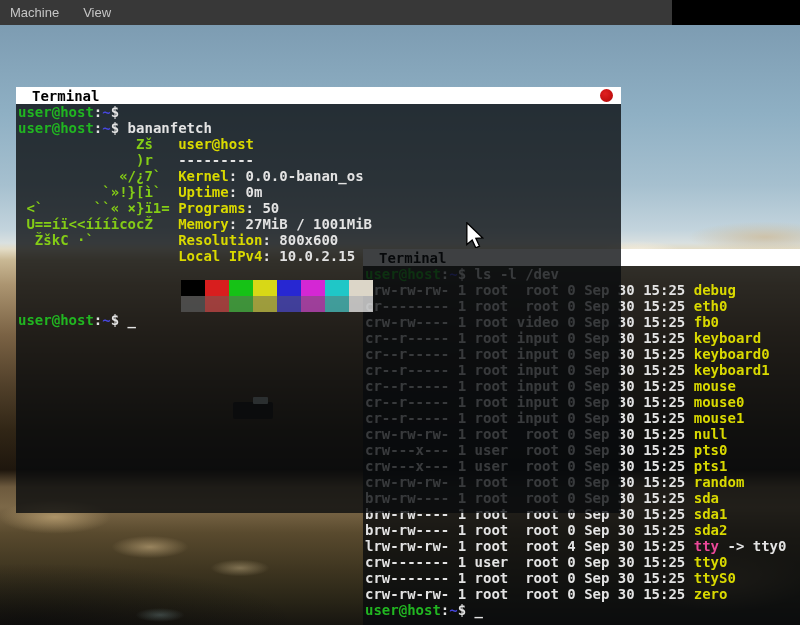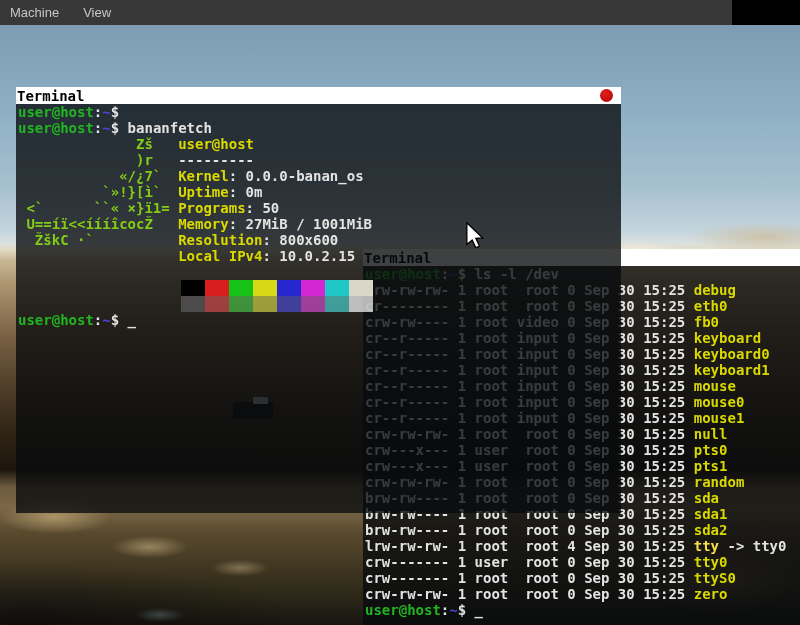--- a/index.html
+++ b/index.html
@@ -1,19 +1,19 @@
 <!DOCTYPE html>
 <html><head>
 <meta charset="utf-8">
 <style>
   html,body{margin:0;padding:0;background:#000;}
   .screen{position:relative;width:800px;height:625px;overflow:hidden;
     font-family:"DejaVu Sans Mono",monospace;font-weight:700;font-size:14px;line-height:16px;}
   
-  .menubar{position:absolute;left:0;top:0;width:732px;height:25px;background:#383838;
+  .menubar{position:absolute;left:0;top:0;width:672px;height:25px;background:#383838;
     display:flex;align-items:center;gap:24px;padding-left:10px;box-sizing:border-box;
     font-family:"Liberation Sans",sans-serif;font-weight:400;font-size:13px;color:#c6c6c6;}
   .menu-item{cursor:default;}
   
   .wallpaper{position:absolute;left:0;top:25px;width:800px;height:600px;background:
     radial-gradient(60px 13px at 638px 225px, rgba(242,236,221,.95) 0%, rgba(242,236,221,0) 70%),
     radial-gradient(110px 22px at 765px 212px, rgba(205,188,156,.8) 0%, rgba(205,188,156,0) 70%),
     radial-gradient(80px 24px at 55px 492px, rgba(192,165,118,.75) 0%, rgba(192,165,118,0) 70%),
     radial-gradient(55px 16px at 150px 522px, rgba(202,176,130,.6) 0%, rgba(202,176,130,0) 70%),
     radial-gradient(42px 12px at 240px 543px, rgba(192,172,130,.5) 0%, rgba(192,172,130,0) 70%),
@@ -23,31 +23,31 @@
     linear-gradient(180deg,
       #7d9cb2 0px,#8fb0c4 90px,#a6c0cf 160px,#c3d4dd 205px,#d9e0e0 218px,
       #e3dcc6 224px,#c9b894 235px,#ab9470 260px,#7a6244 310px,#51402a 360px,
       #312616 405px,#1e160d 445px,#6d5a3e 462px,#7c6848 482px,#594a2e 508px,
       #3e3520 545px,#292517 575px,#171510 600px);}
   .truck{position:absolute;left:233px;top:377px;width:40px;height:17px;background:#17140f;border-radius:2px;}
   .truck-top{position:absolute;left:20px;top:-5px;width:15px;height:7px;background:#aab0ae;border-radius:1px;}
   
   .window{position:absolute;box-sizing:border-box;}
   .titlebar{position:relative;height:17px;background:#ffffff;display:flex;align-items:center;
-    padding-left:1px;color:#000;font-size:14px;}
+    padding-left:16px;color:#000;font-size:14px;}
   .close-btn{position:absolute;right:8px;top:2px;width:13px;height:13px;border-radius:50%;
     background:radial-gradient(circle at 40% 35%, #e02020 0%, #c41010 60%, #a50b0b 100%);}
   .term-body{position:relative;background:rgba(8,10,13,0.78);padding:0 0 8px 2px;overflow:hidden;}
   .tline{height:16px;white-space:pre;}
   .art{display:inline-block;width:19ch;white-space:pre;color:#84cc16;}
   .ylw{color:#d9d900;}
   .wht{color:#e3e3e3;}
   .grn{color:#21b521;}
   .blu{color:#4747dd;}
-  .cyn{color:#fde047;margin-top:40px;}
+  .cyn{color:#ec4899;margin-top:40px;}
   .palette-row{display:flex;height:16px;margin-left:163px;}
   .swatch{width:24px;height:16px;}
   #win1{left:16px;top:87px;width:605px;z-index:3;}
   #win1 .term-body{height:401px;}
   #win2{left:363px;top:249px;width:470px;z-index:2;}
   #win2 .term-body{height:376px;}
   
   .cursor-arrow{position:absolute;left:466px;top:222px;z-index:5;}
 </style>
 </head>

